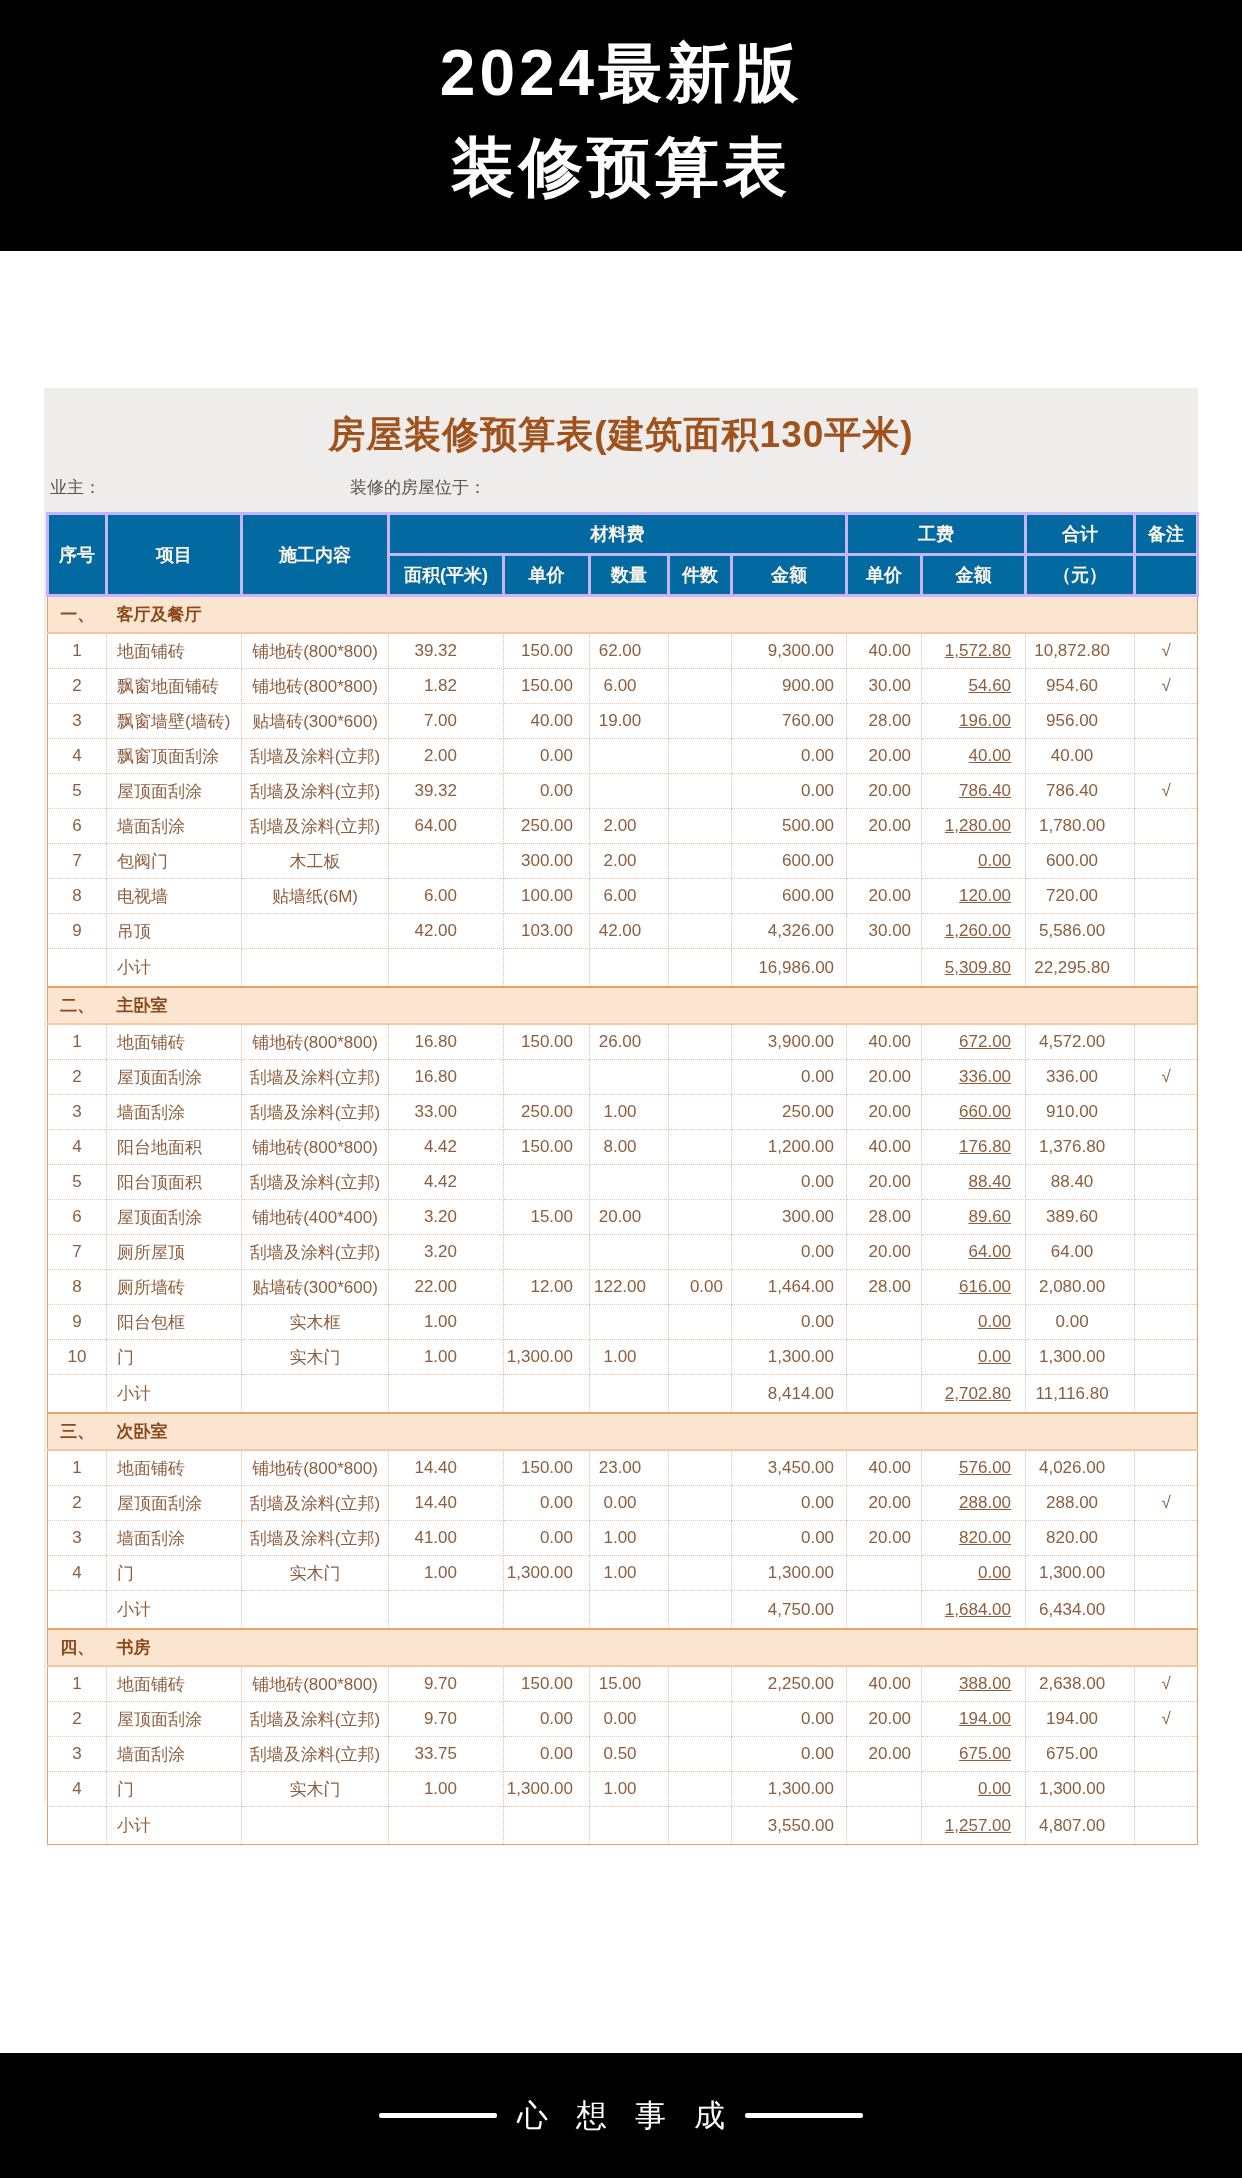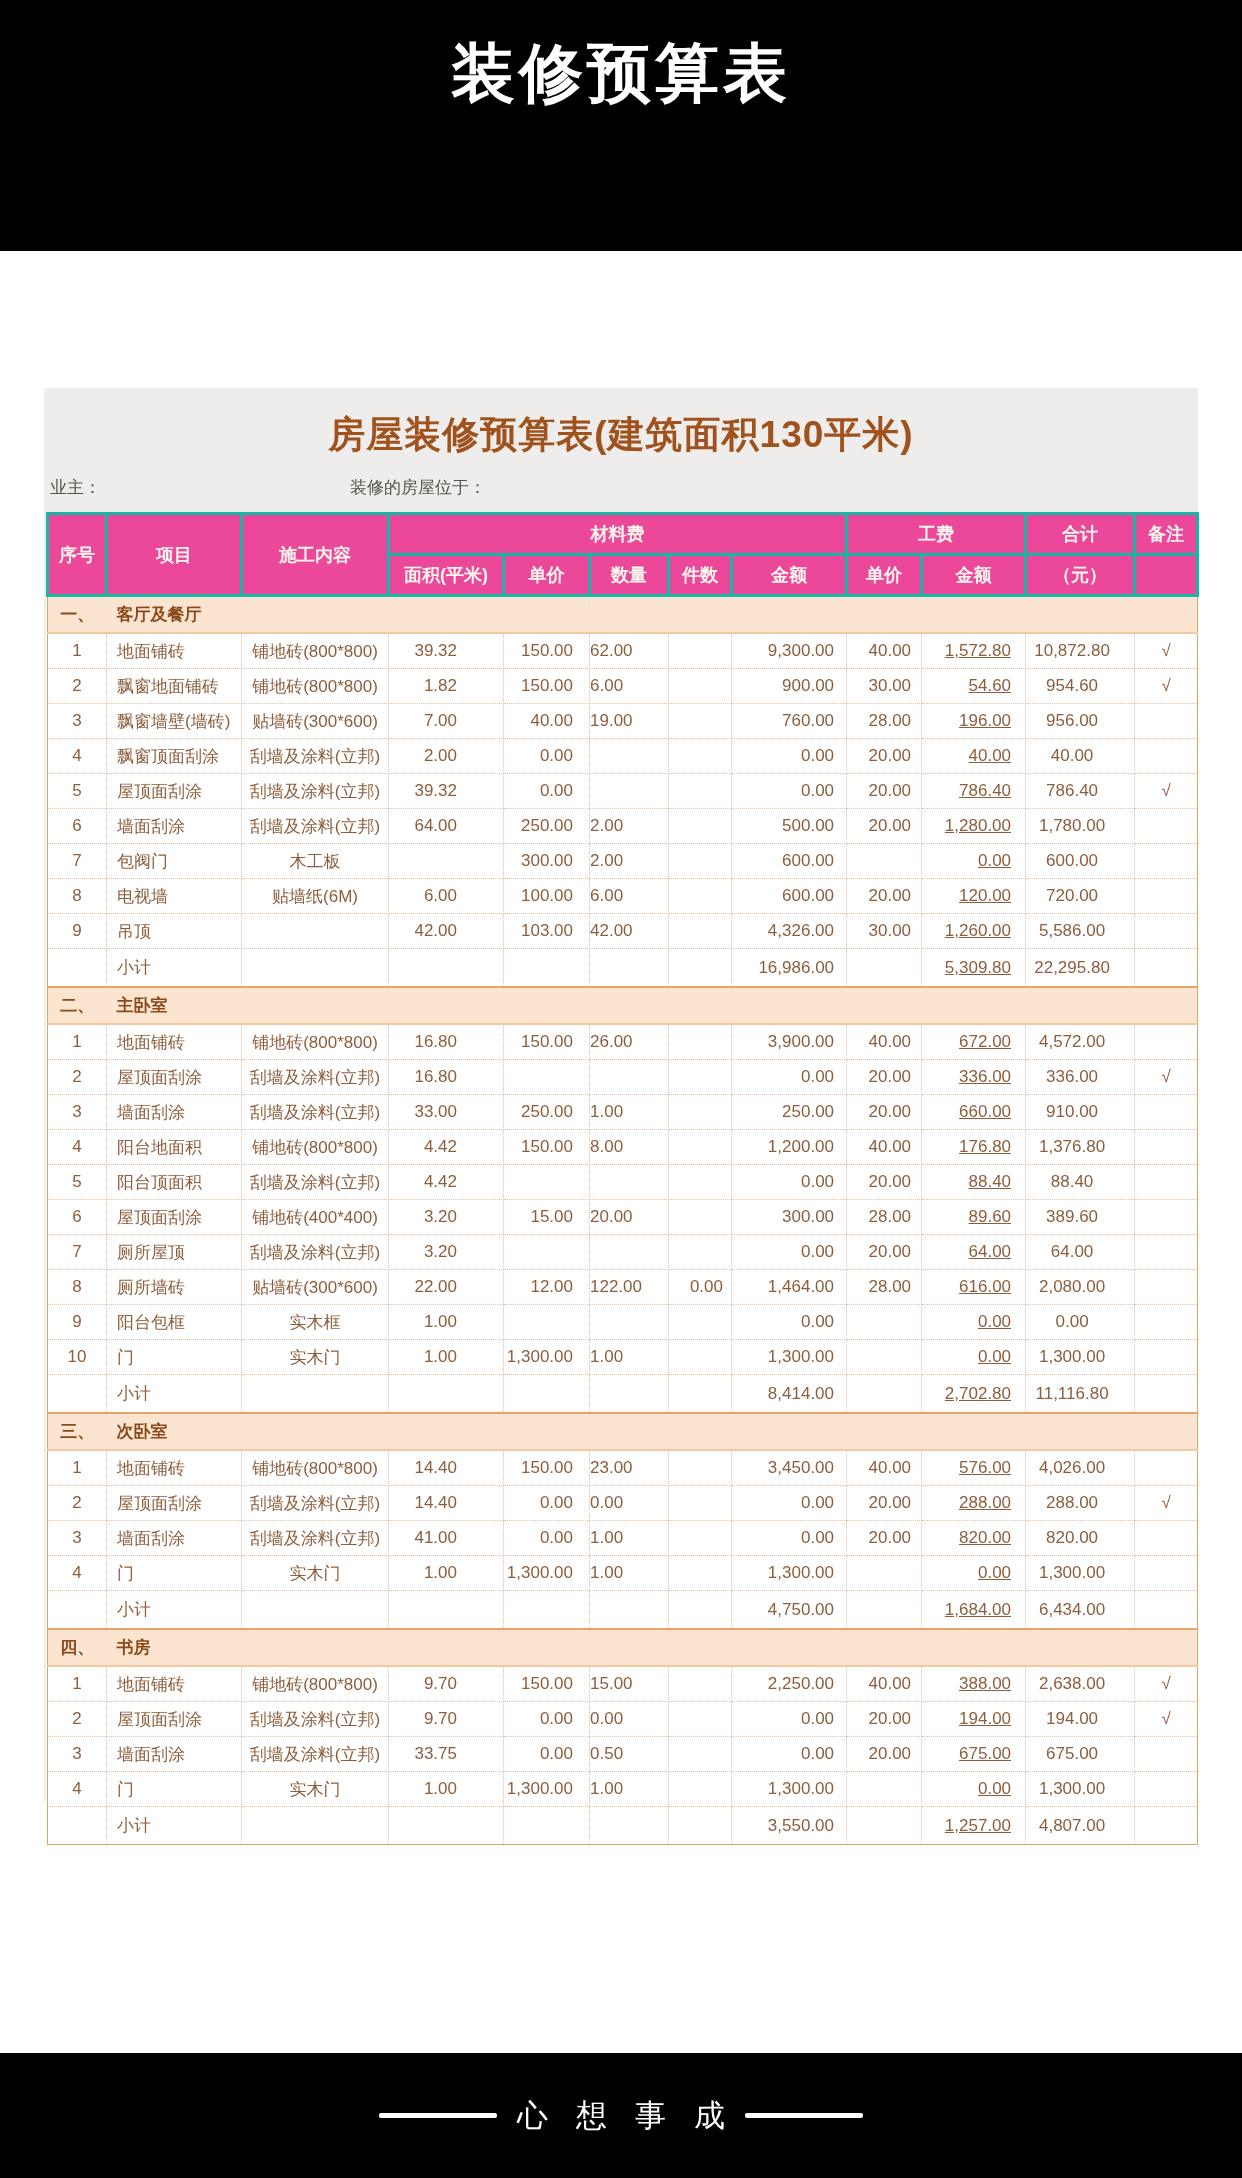--- a/index.html
+++ b/index.html
@@ -21,57 +21,58 @@
   .owner-label{position:absolute;left:6px;top:0;}
   .location-label{position:absolute;left:306px;top:0;}
 
   
   table.budget{border-collapse:collapse;table-layout:fixed;width:1150px;margin-left:2px;
                background:#ffffff;border:1px solid #e0a166;}
   col.w-seq{width:59px}col.w-item{width:135px}col.w-work{width:147px}col.w-area{width:115px}
   col.w-price{width:86px}col.w-qty{width:79px}col.w-pieces{width:63px}col.w-amount{width:115px}
   col.w-lprice{width:75px}col.w-lamount{width:104px}col.w-total{width:109px}col.w-remark{width:63px}
 
-  thead th{background:#ec4899;color:#fdf6ec;font-size:18px;font-weight:700;
-           border:3px solid #14b8a6;height:38px;padding:0;}
+  thead th{background:#0369a1;color:#fdf6ec;font-size:18px;font-weight:700;
+           border:3px solid #c4b5fd;height:38px;padding:0;}
   tbody td{border:1px dotted #e6c2a4;height:34px;padding:0;font-size:17px;color:#8d5e3d;
            overflow:hidden;white-space:nowrap;}
 
   .section-row td{background:#fbe5d0;color:#8a4a1a;font-weight:700;height:35px;
                   border-top:2px solid #e8a468;border-bottom:2px solid #f3c9a2;
                   border-left:none;border-right:none;}
   .section-row td.sec-seq{text-align:center;}
   .section-row td.sec-title{text-align:left;padding-left:10px;}
   .subtotal-row td{height:37px;}
 
   .c-seq{text-align:center;}
   .c-item{text-align:left;padding-left:10px;}
   .c-work{text-align:center;}
   .c-area{text-align:right;padding-right:46px;}
   .c-price{text-align:right;padding-right:16px;}
-  .c-qty{text-align:left;padding-right:18px;}
+  .c-qty{text-align:center;padding-right:18px;}
   .c-pieces{text-align:right;padding-right:8px;}
   .c-amount{text-align:right;padding-right:12px;}
   .c-labor-price{text-align:right;padding-right:10px;}
   .c-labor-amount{text-align:right;padding-right:14px;text-decoration:underline;}
   .c-total{text-align:center;padding-right:16px;}
   .c-remark{text-align:center;}
 
   
   .footer{position:absolute;left:0;top:2053px;width:1242px;height:125px;background:#000000;
           display:flex;align-items:center;justify-content:center;gap:20px;}
   .dash{width:118px;height:5px;background:#ffffff;border-radius:2px;}
   .motto{color:#ffffff;font-size:31px;letter-spacing:28px;margin-right:-28px;font-weight:400;}
 </style>
 </head>
 <body>
 
 <div class="page">
 
   <div class="banner">
+    <div class="banner-line">2024最新版</div>
     <div class="banner-line">装修预算表</div>
   </div>
 
   <div class="panel">
     <h1 class="sheet-title">房屋装修预算表(建筑面积130平米)</h1>
 
     <div class="owner-line">
       <span class="owner-label">业主：</span>
       <span class="location-label">装修的房屋位于：</span>
     </div>

